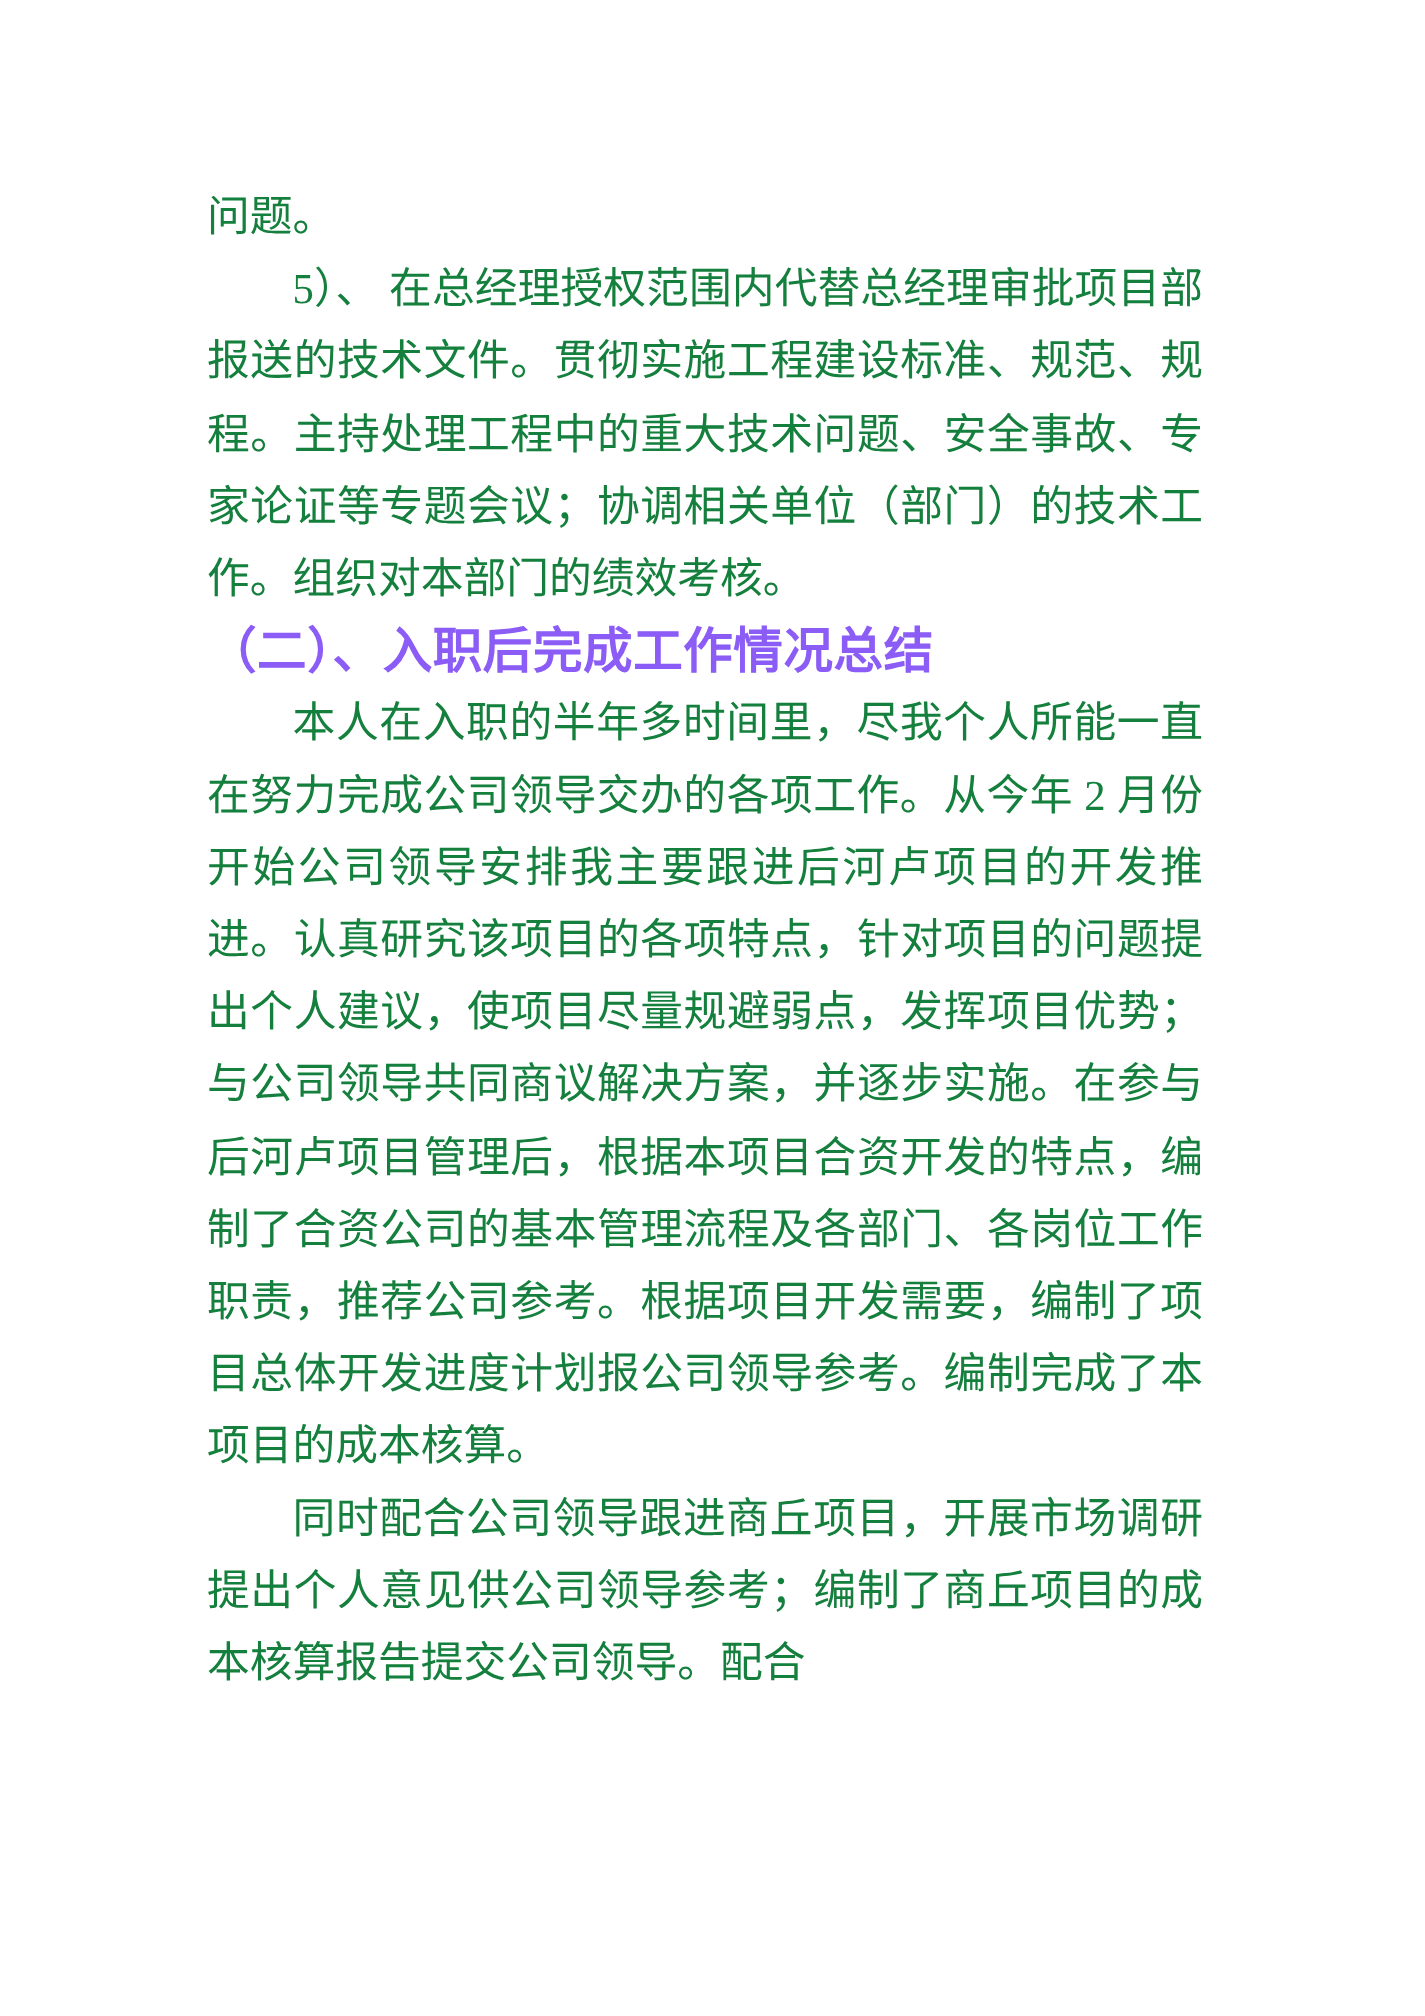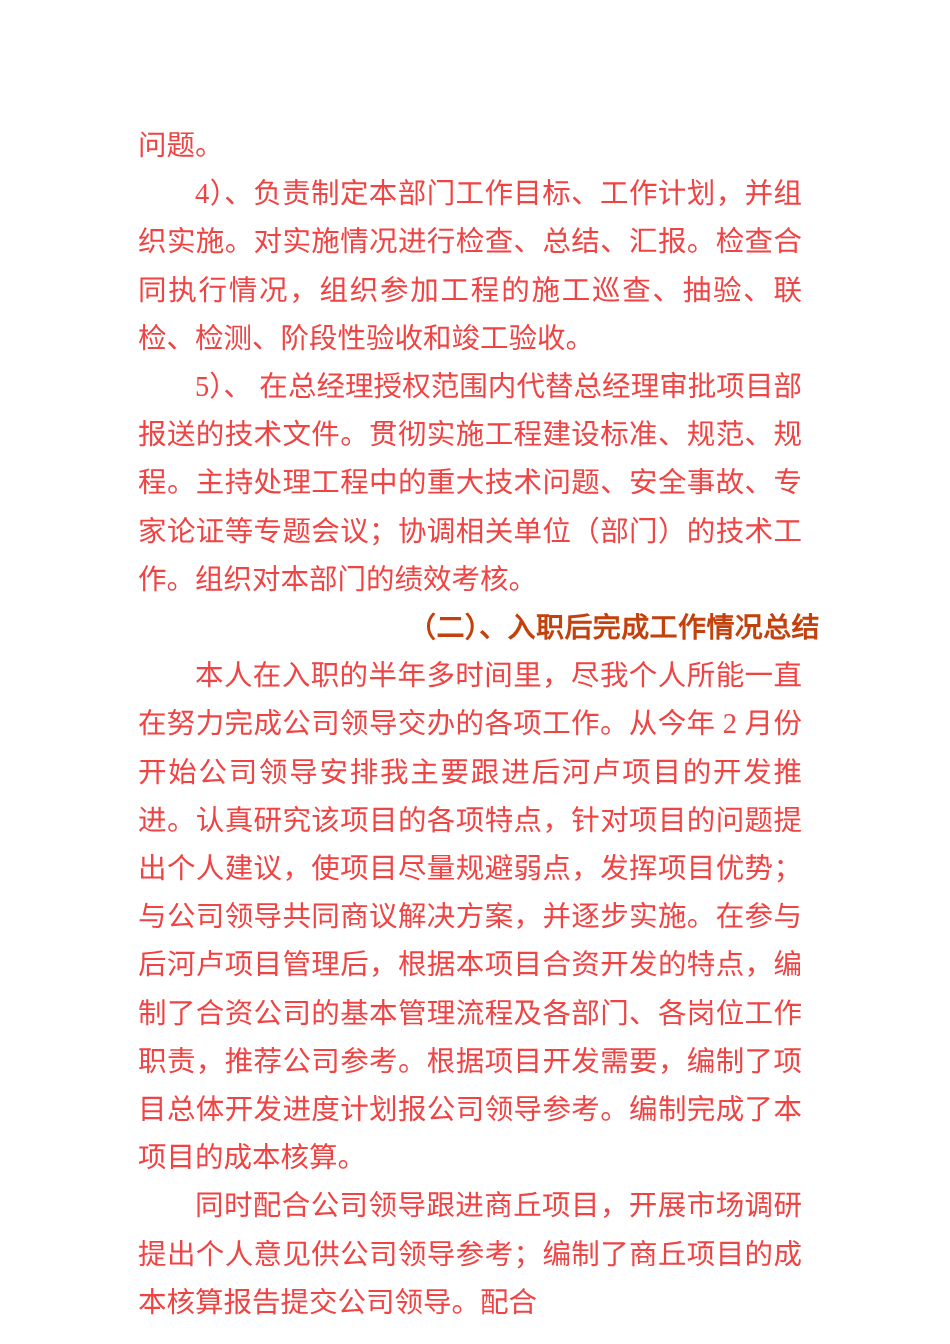--- a/index.html
+++ b/index.html
@@ -32,51 +32,50 @@
   }
 
   .para {
     margin: 0 18px 0 0;
     font-size: 28.5px;
     line-height: 48.2px;
     text-align: justify;
     text-justify: inter-ideograph;
     letter-spacing: 0px;
     word-break: break-all;
-    color: #ef4444;
+    color: #15803d;
   }
 
   .para.indent {
     text-indent: 2em;
   }
 
   .para.no-indent {
     text-indent: 0;
   }
 
   .heading {
     margin: 0;
-    font-size: 28px;
+    font-size: 33px;
     line-height: 48.2px;
     font-weight: bold;
-    text-align: right;
+    text-align: left;
     letter-spacing: 0.4px;
-    color: #c2410c;
+    color: #8b5cf6;
     text-indent: 0;
   }
 </style>
 </head>
 <body>
 
 <div class="page">
   <div class="text-column">
 
     <p class="para no-indent">问题。</p>
 
-    <p class="para indent">4）、负责制定本部门工作目标、工作计划，并组织实施。对实施情况进行检查、总结、汇报。检查合同执行情况，组织参加工程的施工巡查、抽验、联检、检测、阶段性验收和竣工验收。</p>
 
     <p class="para indent">5）、 在总经理授权范围内代替总经理审批项目部报送的技术文件。贯彻实施工程建设标准、规范、规程。主持处理工程中的重大技术问题、安全事故、专家论证等专题会议；协调相关单位（部门）的技术工作。组织对本部门的绩效考核。</p>
 
 
     <p class="heading">（二）、入职后完成工作情况总结</p>
 
     <p class="para indent">本人在入职的半年多时间里，尽我个人所能一直在努力完成公司领导交办的各项工作。从今年 2 月份开始公司领导安排我主要跟进后河卢项目的开发推进。认真研究该项目的各项特点，针对项目的问题提出个人建议，使项目尽量规避弱点，发挥项目优势；与公司领导共同商议解决方案，并逐步实施。在参与后河卢项目管理后，根据本项目合资开发的特点，编制了合资公司的基本管理流程及各部门、各岗位工作职责，推荐公司参考。根据项目开发需要，编制了项目总体开发进度计划报公司领导参考。编制完成了本项目的成本核算。</p>
 
     <p class="para indent">同时配合公司领导跟进商丘项目，开展市场调研提出个人意见供公司领导参考；编制了商丘项目的成本核算报告提交公司领导。配合</p>
 

